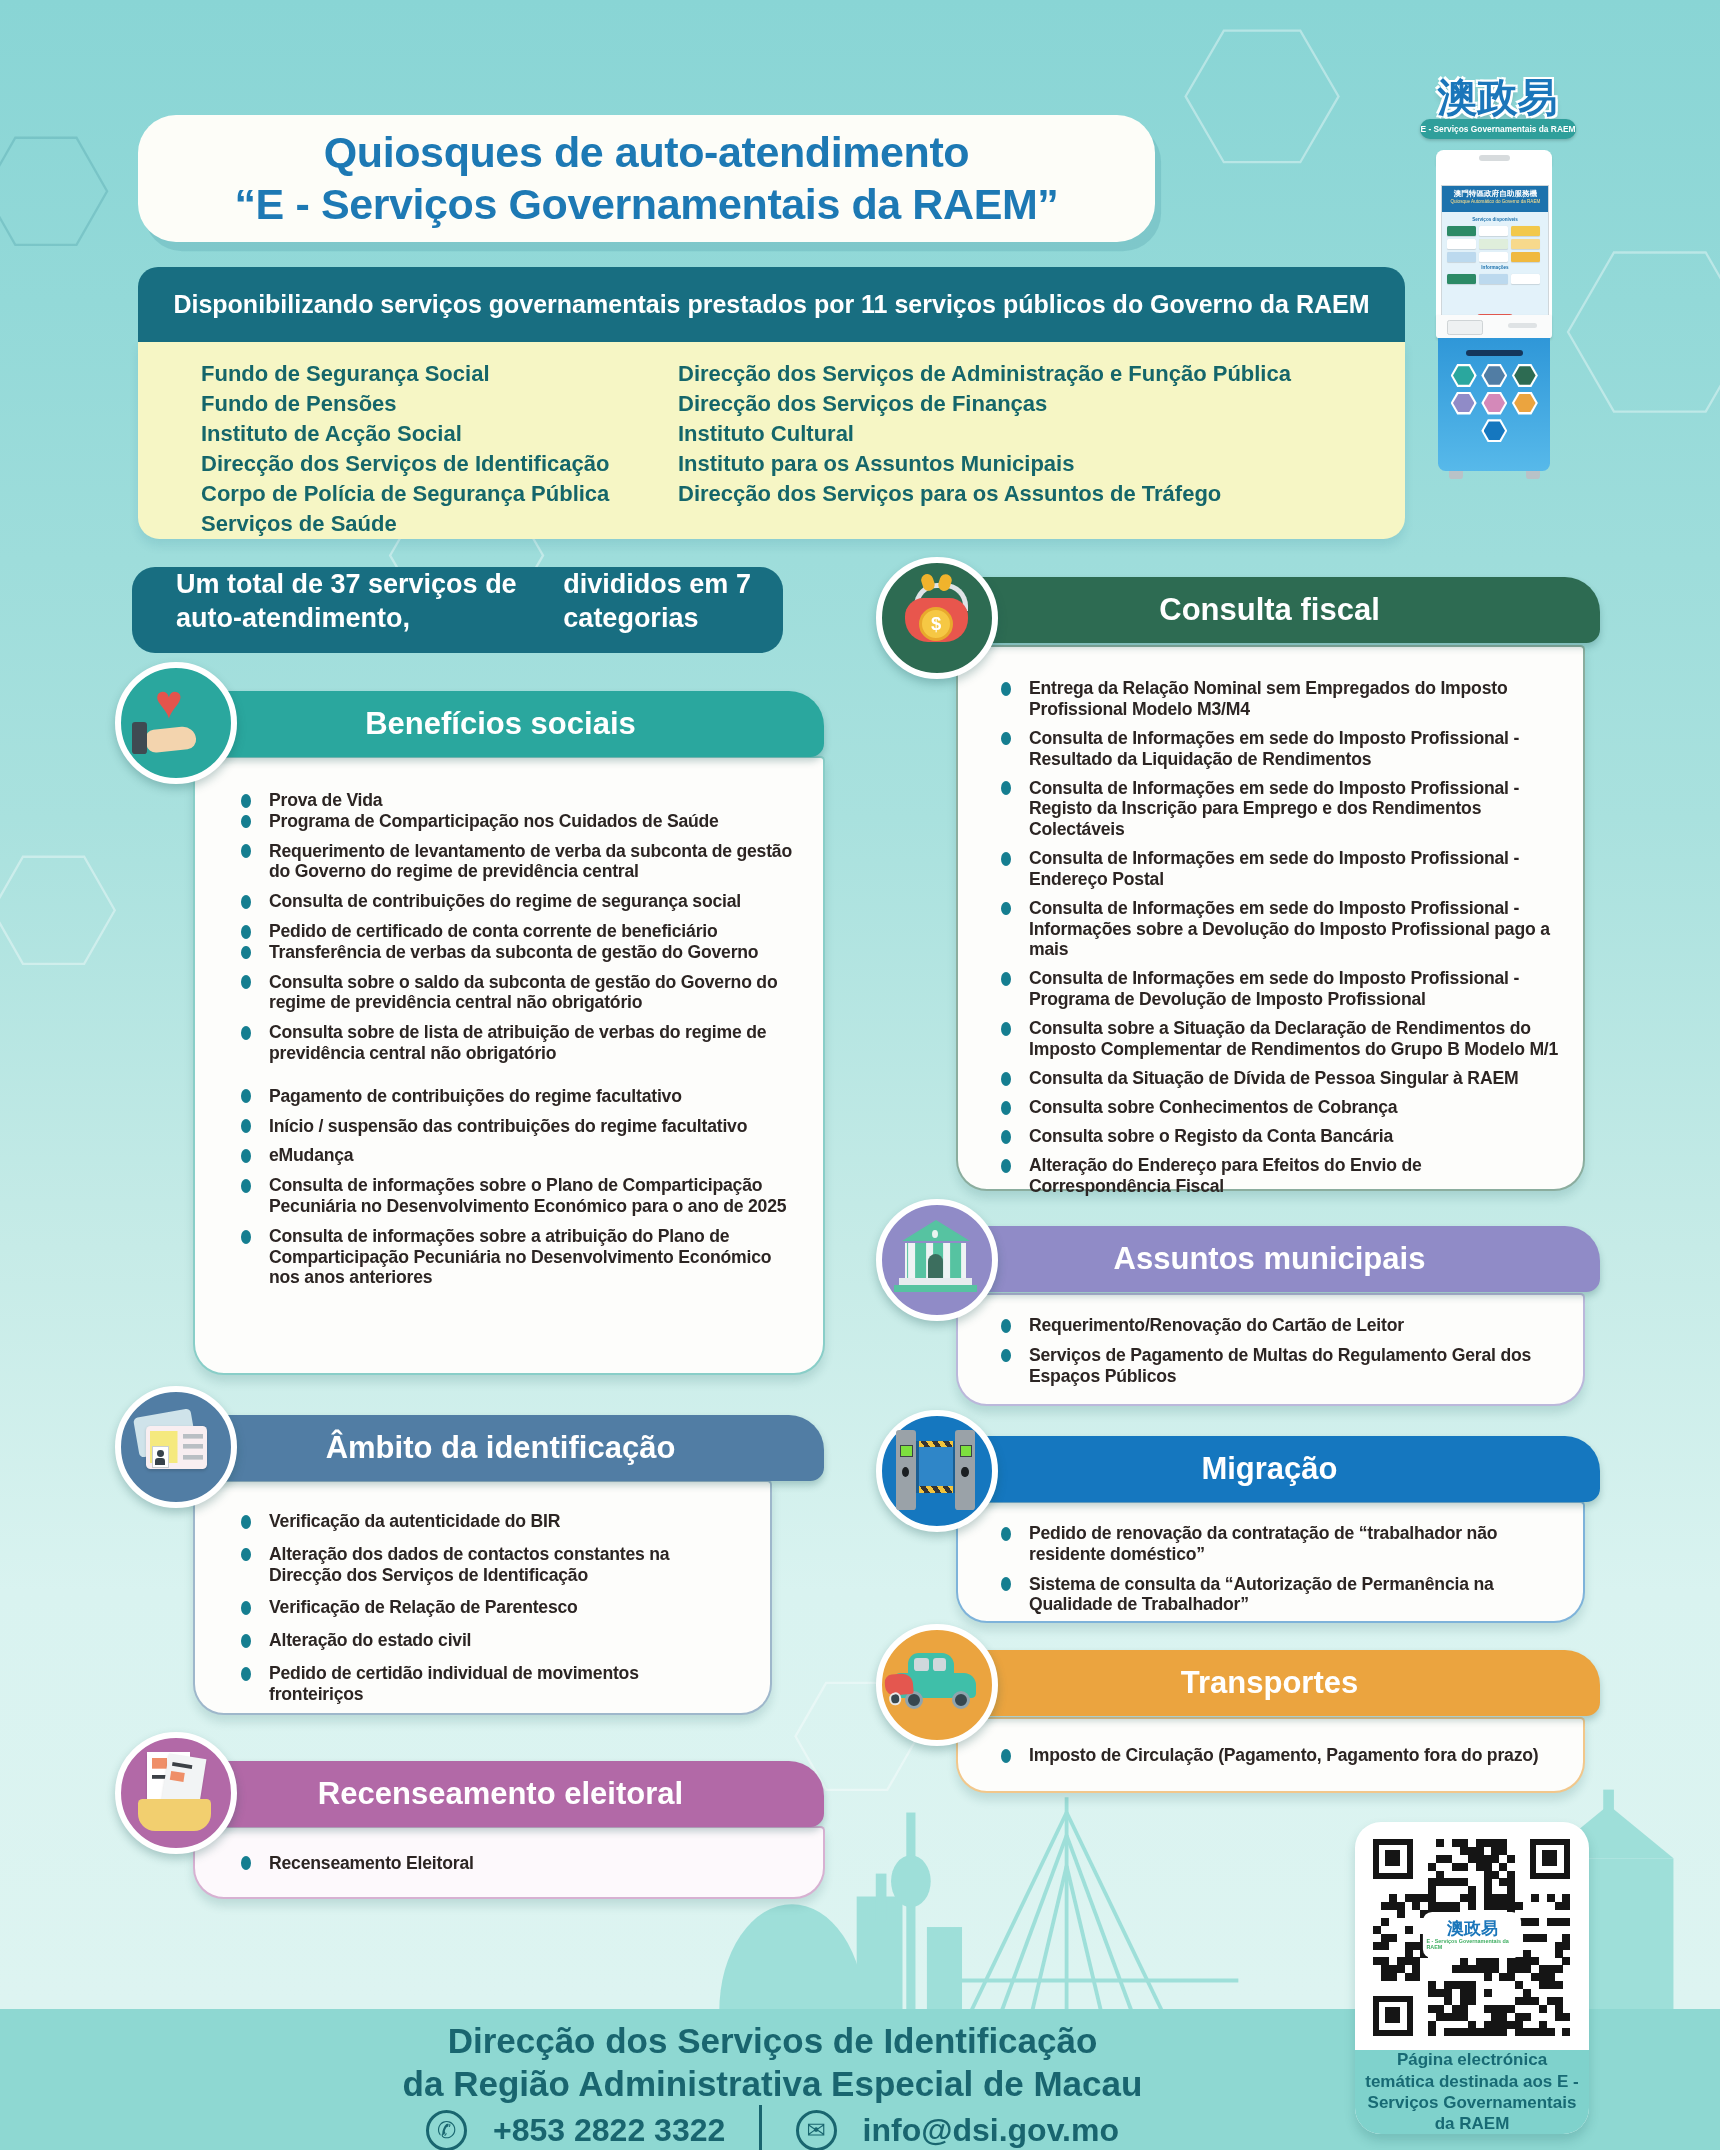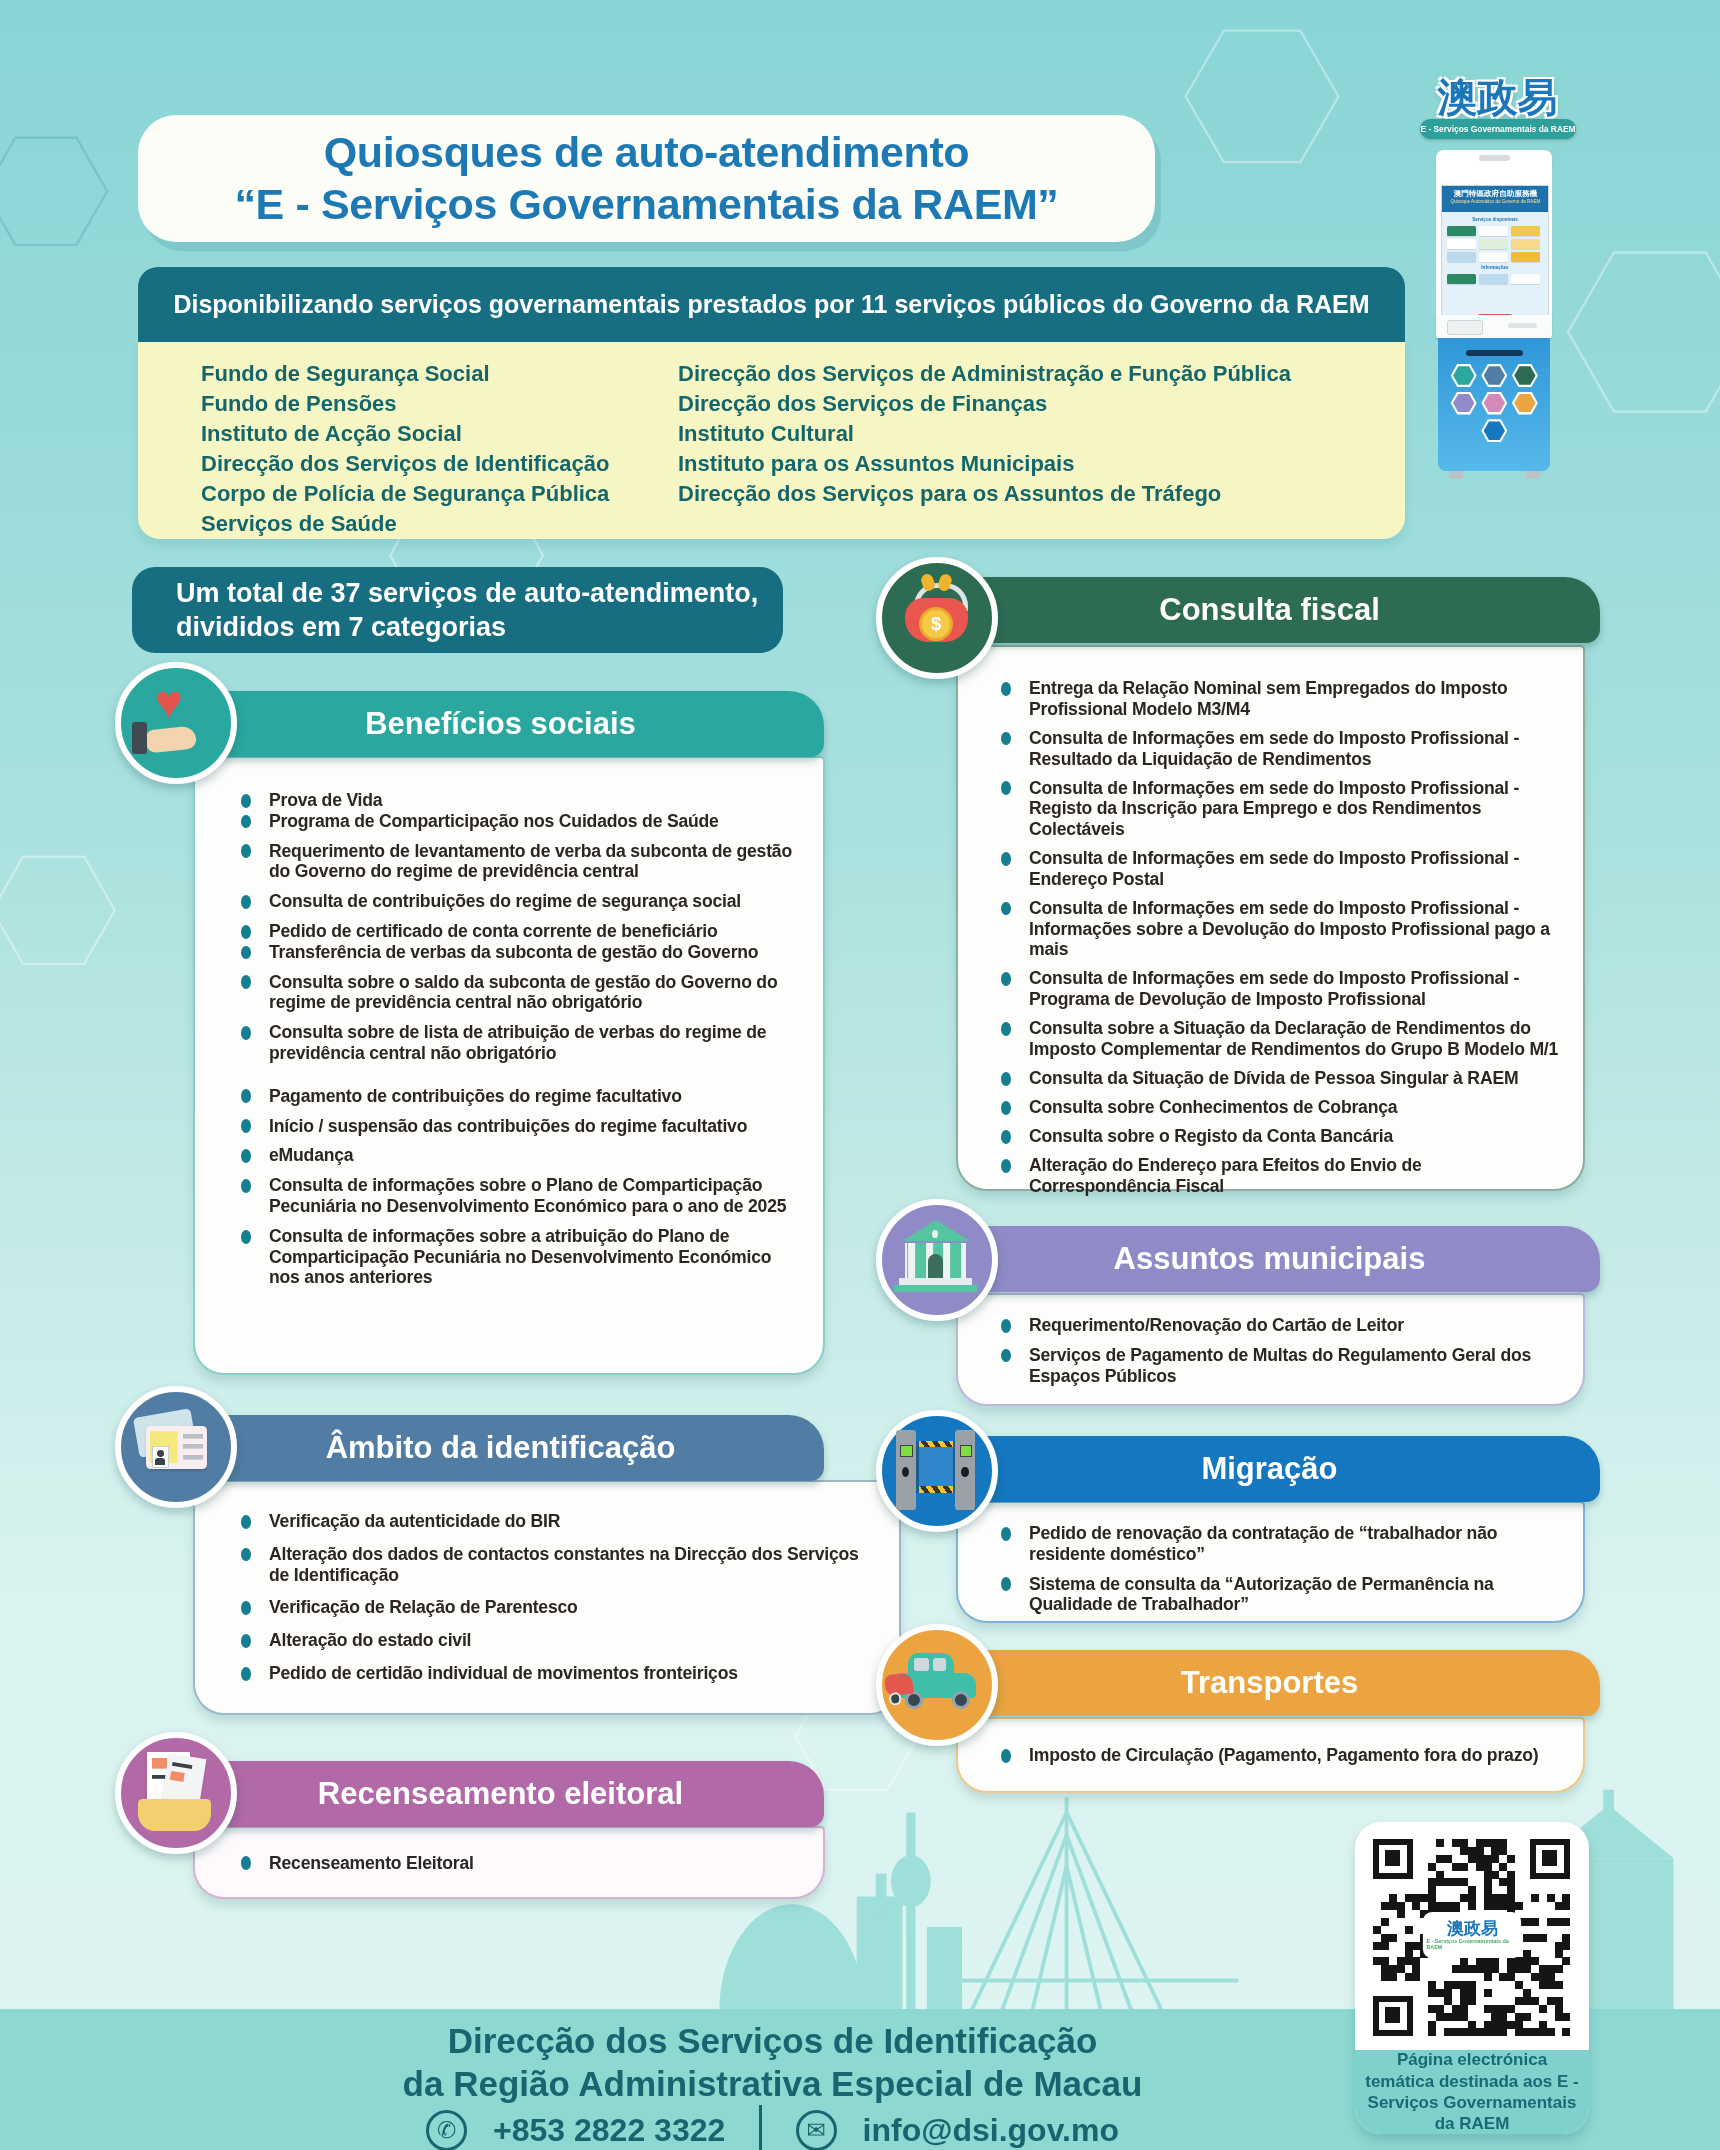--- a/index.html
+++ b/index.html
@@ -51,21 +51,21 @@
   .svc-bar{position:absolute; left:138px; top:267px; width:1267px; height:75px; background:#186e81;
     border-radius:20px 20px 0 0; display:flex; align-items:center; justify-content:center;
     color:#fff; font-size:25px; font-weight:bold;}
   .providers{position:absolute; left:138px; top:342px; width:1267px; height:197px; background:#f6f6c5;
     border-radius:0 0 21.4px 21.4px; box-shadow:0 6.1px 9.2px rgba(23,108,128,.12);}
   .providers ul{list-style:none; margin:0; padding:0; position:absolute; top:17px;}
   .providers ul.c1{left:63px;} .providers ul.c2{left:540px;}
   .providers li{font-size:22px; font-weight:bold; color:#15666a; line-height:30px;}
   
   .summary{position:absolute; left:132px; top:567px; width:651px; height:86px; background:#186e81; border-radius:23px;
-    display:flex; flex-direction:column; justify-content:center; padding-left:44px; box-sizing:border-box;}
+    display:flex; flex-direction:row; justify-content:center; padding-left:44px; box-sizing:border-box;}
   .summary span{color:#fff; font-size:27px; font-weight:bold; line-height:34px;}
   
   .icon-circle{position:absolute; width:122px; height:122px; border-radius:50%; border:6.9px solid #fff;
     box-shadow:0 4.6px 9.2px rgba(20,80,80,.28); box-sizing:border-box; z-index:3;}
   .sec-header{position:absolute; height:66px; border-radius:35px 35px 13.8px 6.1px; z-index:2;
     display:flex; align-items:center; justify-content:center; color:#fff; font-size:31px; font-weight:bold;
     box-shadow:0 4.6px 7.6px rgba(20,80,80,.25);}
   .sec-card{position:absolute; background:#fdfdfb; border-radius:4.6px 4.6px 31px 31px; z-index:1;
     border:2.3px solid; box-shadow:0 6.1px 9.2px rgba(20,90,90,.15); box-sizing:border-box;}
   .sec-card ul{list-style:none; margin:0; padding:0;}
@@ -311,21 +311,21 @@
   <div class="icon-circle" style="left: 115px; top: 1386px; background-color: rgb(81, 125, 164);">
     <div class="ic">
         <div class="card-back"></div>
         <div class="card-front"></div>
         <div class="card-photo"></div>
       </div>
   </div>
   <div class="sec-header" style="left: 177px; top: 1415px; width: 647px; background-color: rgb(81, 125, 164);">
     <span>Âmbito da identificação</span>
   </div>
-  <div class="sec-card" style="left:193px; top:1480px; width:708px; height:235px; border-color:rgba(81,125,164,.55); padding:29px 34px 0 43px;">
+  <div class="sec-card" style="left:193px; top:1480px; width:579px; height:235px; border-color:rgba(81,125,164,.55); padding:29px 34px 0 43px;">
     <ul>
       <li style="margin-bottom:12.2px">Verificação da autenticidade do BIR</li>
       <li style="margin-bottom:12.2px">Alteração dos dados de contactos constantes na Direcção dos Serviços de Identificação</li>
       <li style="margin-bottom:12.2px">Verificação de Relação de Parentesco</li>
       <li style="margin-bottom:12.2px">Alteração do estado civil</li>
       <li>Pedido de certidão individual de movimentos fronteiriços</li>
     </ul>
   </div>
 
   <div class="icon-circle" style="left: 115px; top: 1732px; background-color: rgb(178, 105, 167);">

